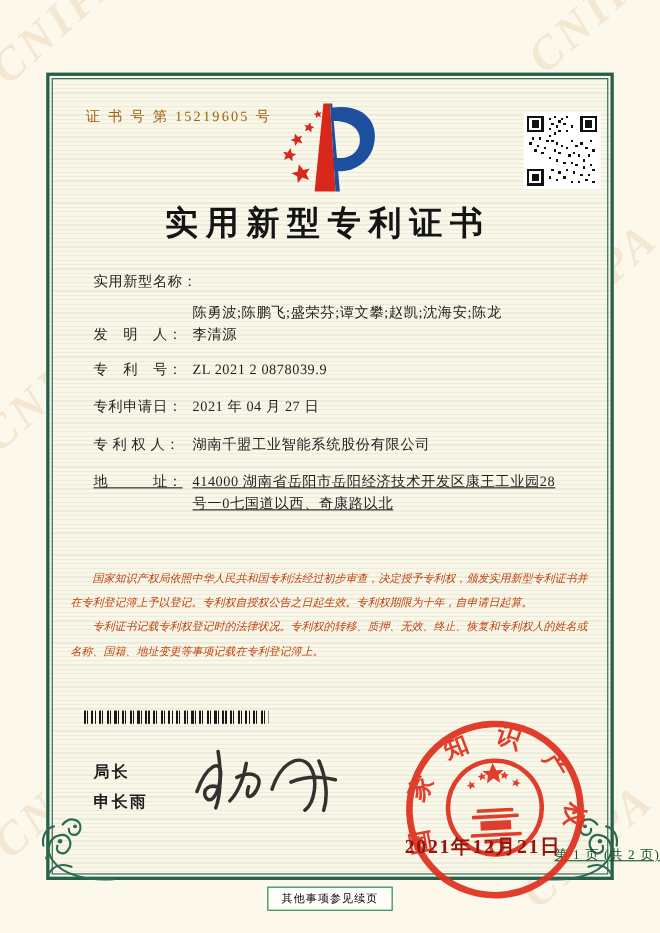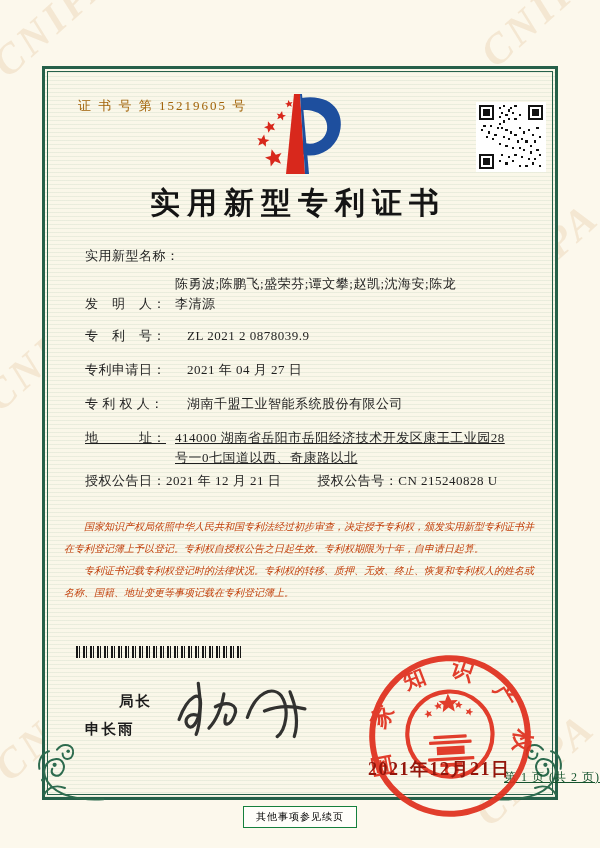--- a/index.html
+++ b/index.html
@@ -52,21 +52,21 @@
   }
   
   .fields{
     position:absolute;left:85px;top:246px;width:440px;z-index:2;
     font-size:13px;line-height:20px;color:#1f1f1f;letter-spacing:0.5px;
   }
   .frow{display:flex;}
   .flabel{flex:0 0 90px;white-space:pre;}
   .fval{flex:1;}
   .mb20{margin-bottom:8px;}
-  .mb14{margin-bottom:14px;gap:12px;}
+  .mb14{margin-bottom:14px;}
   .mb12{margin-bottom:12px;align-items:flex-end;}
   .mb3{margin-bottom:3px;text-decoration:underline;}
   .pair2{margin-left:36px;display:flex;}
   
   .paras{
     position:absolute;left:64px;top:516px;width:478px;z-index:2;
     font-size:10px;line-height:22px;color:#c2410c;
     font-style:italic;
   }
   .paras p{margin:0;text-indent:2em;}
@@ -75,21 +75,21 @@
     position:absolute;left:76px;top:646px;width:168px;height:12px;z-index:2;
     background:repeating-linear-gradient(90deg,
       #171717 0 2px, transparent 2px 3px,
       #171717 3px 4px, transparent 4px 7px,
       #171717 7px 9px, transparent 9px 10px,
       #171717 10px 11px, transparent 11px 14px);
   }
   .officer-title{
     position:absolute;left:85px;top:692px;z-index:2;
     font-family:"Liberation Sans","DejaVu Sans",sans-serif;
-    font-weight:700;font-size:14.5px;color:#1c1c1c;letter-spacing:2px;margin-left:34px;
+    font-weight:700;font-size:14.5px;color:#1c1c1c;letter-spacing:2px;
   }
   .officer-name{
     position:absolute;left:85px;top:720px;z-index:2;
     font-family:"Liberation Sans","DejaVu Sans",sans-serif;
     font-weight:700;font-size:14.5px;color:#1c1c1c;letter-spacing:2px;
   }
   .signature{position:absolute;left:162px;top:676px;z-index:3;}
   .seal{position:absolute;left:362px;top:648px;width:176px;height:176px;z-index:5;opacity:0.93;transform:rotate(-3deg);}
   .seal-date{
     position:absolute;left:368px;top:757px;z-index:6;
@@ -201,28 +201,20 @@
   </div>
   <div class="frow mb14">
     <span class="flabel">专 利 权 人：</span>
     <span class="fval">湖南千盟工业智能系统股份有限公司</span>
   </div>
   <div class="frow mb3">
     <span class="flabel">地　　　址：</span>
     <span class="fval">
       <span>414000 湖南省岳阳市岳阳经济技术开发区康王工业园28</span><br>
       <span>号一0七国道以西、奇康路以北</span>
-    </span>
-  </div>
-  <div class="frow">
-    <span>授权公告日：</span>
-    <span>2021 年 12 月 21 日</span>
-    <span class="pair2">
-      <span>授权公告号：</span>
-      <span>CN 215240828 U</span>
     </span>
   </div>
 </div>
 
 <div class="paras">
   <p>国家知识产权局依照中华人民共和国专利法经过初步审查，决定授予专利权，颁发实用新型专利证书并在专利登记簿上予以登记。专利权自授权公告之日起生效。专利权期限为十年，自申请日起算。</p>
   <p>专利证书记载专利权登记时的法律状况。专利权的转移、质押、无效、终止、恢复和专利权人的姓名或名称、国籍、地址变更等事项记载在专利登记簿上。</p>
 </div>
 
 <div class="barcode"></div>

